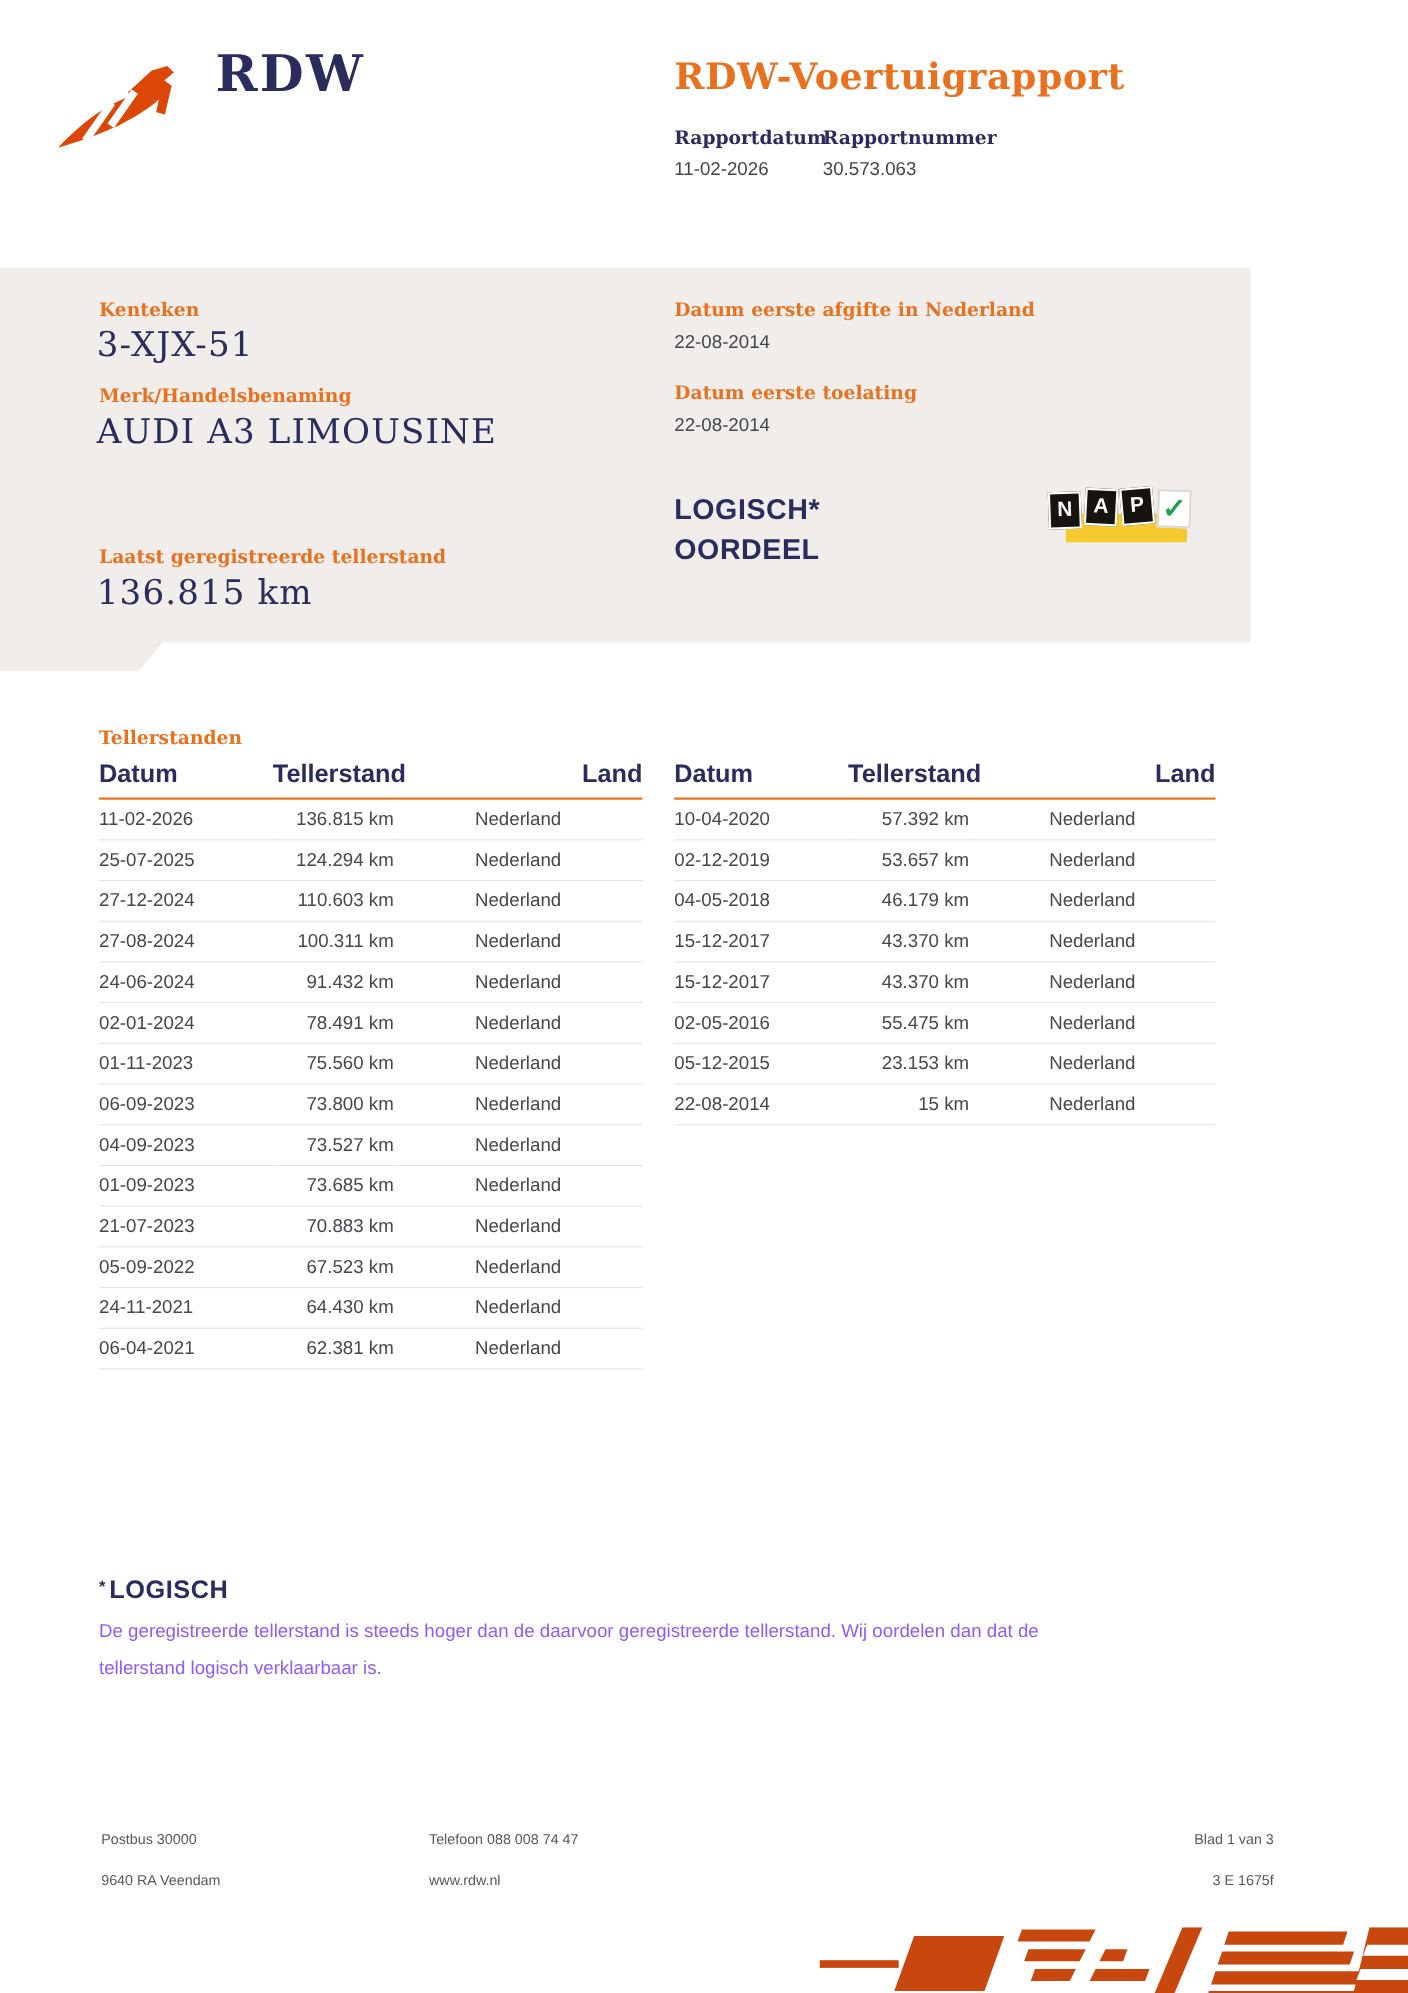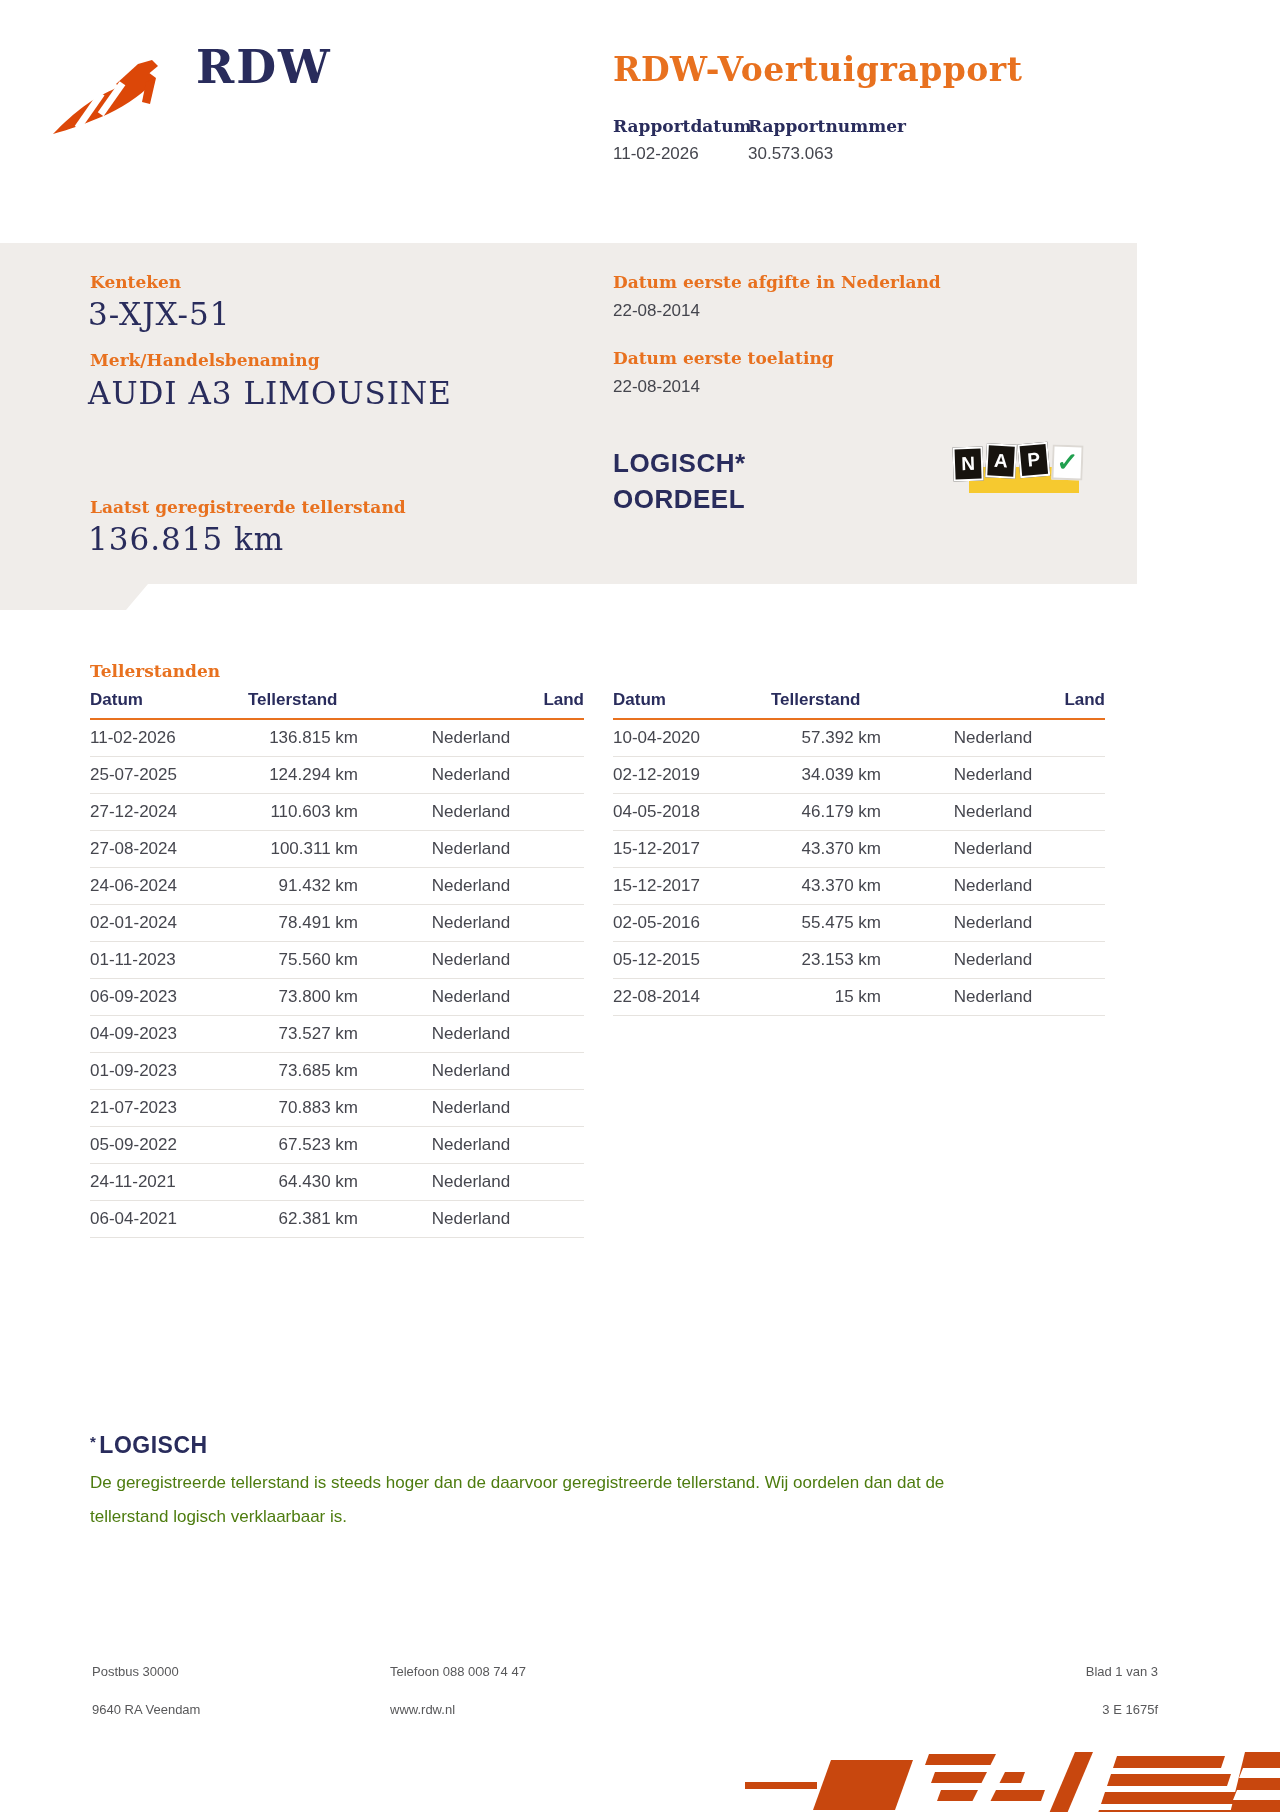--- a/index.html
+++ b/index.html
@@ -44,32 +44,32 @@
     width:27px;height:31px;background:#fff;border:2px solid #DDD9D4;
     color:#21A04F;font-weight:700;font-size:26px;display:flex;align-items:center;justify-content:center;
     transform:rotate(2deg);
   }
 
   
   .section-title{font-size:17px;font-weight:700;color:#E8711F;}
   .tbl{border-collapse:collapse;table-layout:fixed;width:100%;font-size:17px;color:#45464E;}
   .tbl col.c1{width:158px;} .tbl col.c2{width:110px;}
   .tbl th{
-    text-align:left;font-size:17px;font-weight:700;color:#292C5C;
+    text-align:left;font-size:23px;font-weight:700;color:#292C5C;
     padding:0 0 8px 0;border-bottom:2px solid #E8711F;
   }
   .tbl th.land{text-align:right;}
   .tbl td{padding:8px 0;border-bottom:1px solid #E6E3DF;white-space:nowrap;}
   .tbl td:nth-child(2){text-align:right;}
   .tbl td:nth-child(3){text-align:center;}
 
   
   .logisch-head{font-size:23px;font-weight:800;color:#292C5C;letter-spacing:0.5px;}
   .logisch-head .ast{font-size:15px;vertical-align:6px;margin-right:3px;}
-  .logisch-body{font-size:17px;line-height:34px;color:#4d7c0f;}
+  .logisch-body{font-size:17px;line-height:34px;color:#8b5cf6;}
 
   
   .foot{font-size:13px;color:#58585A;}
 </style>
 <title>RDW-Voertuigrapport</title></head>
 <body>
 
 <div class="page">
 
   <svg class="abs" style="left:50px;top:48px;" width="128" height="88" viewBox="0 0 128 88">
@@ -228,21 +228,21 @@
         </tr>
       </thead>
       <tbody>
           <tr>
             <td>10-04-2020</td>
             <td>57.392 km</td>
             <td>Nederland</td>
           </tr>
           <tr>
             <td>02-12-2019</td>
-            <td>34.039 km</td>
+            <td>53.657 km</td>
             <td>Nederland</td>
           </tr>
           <tr>
             <td>04-05-2018</td>
             <td>46.179 km</td>
             <td>Nederland</td>
           </tr>
           <tr>
             <td>15-12-2017</td>
             <td>43.370 km</td>

